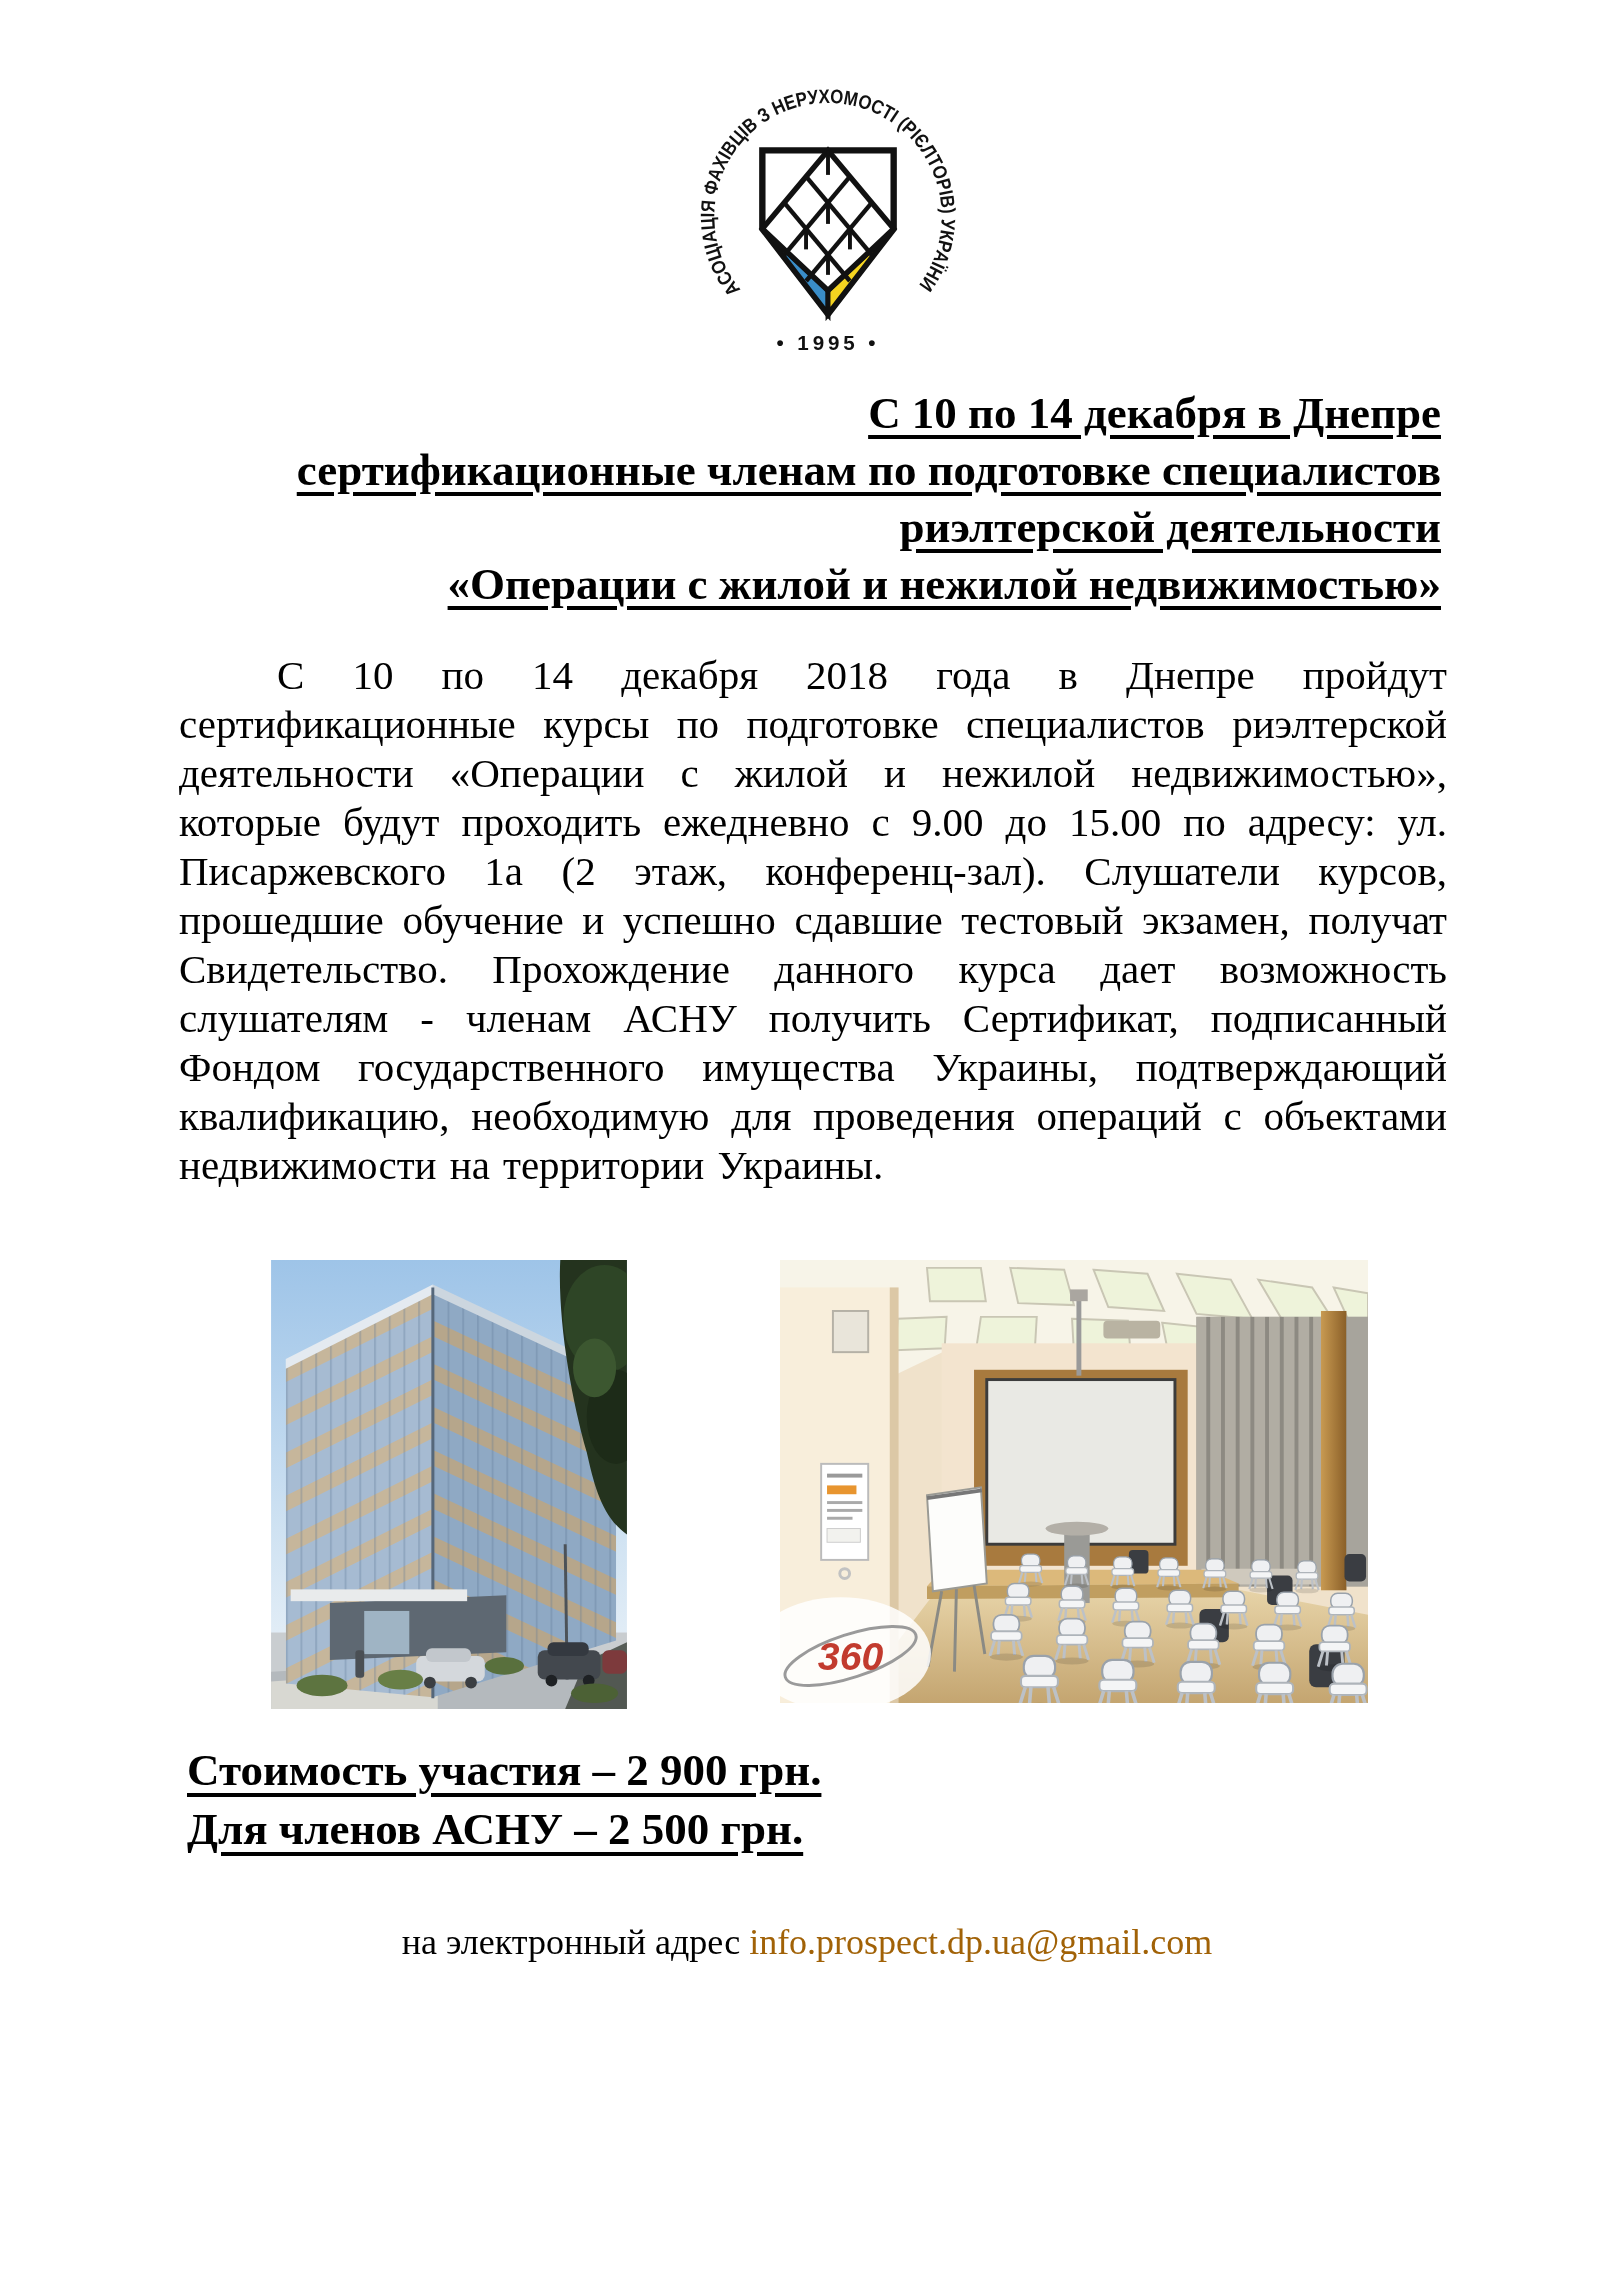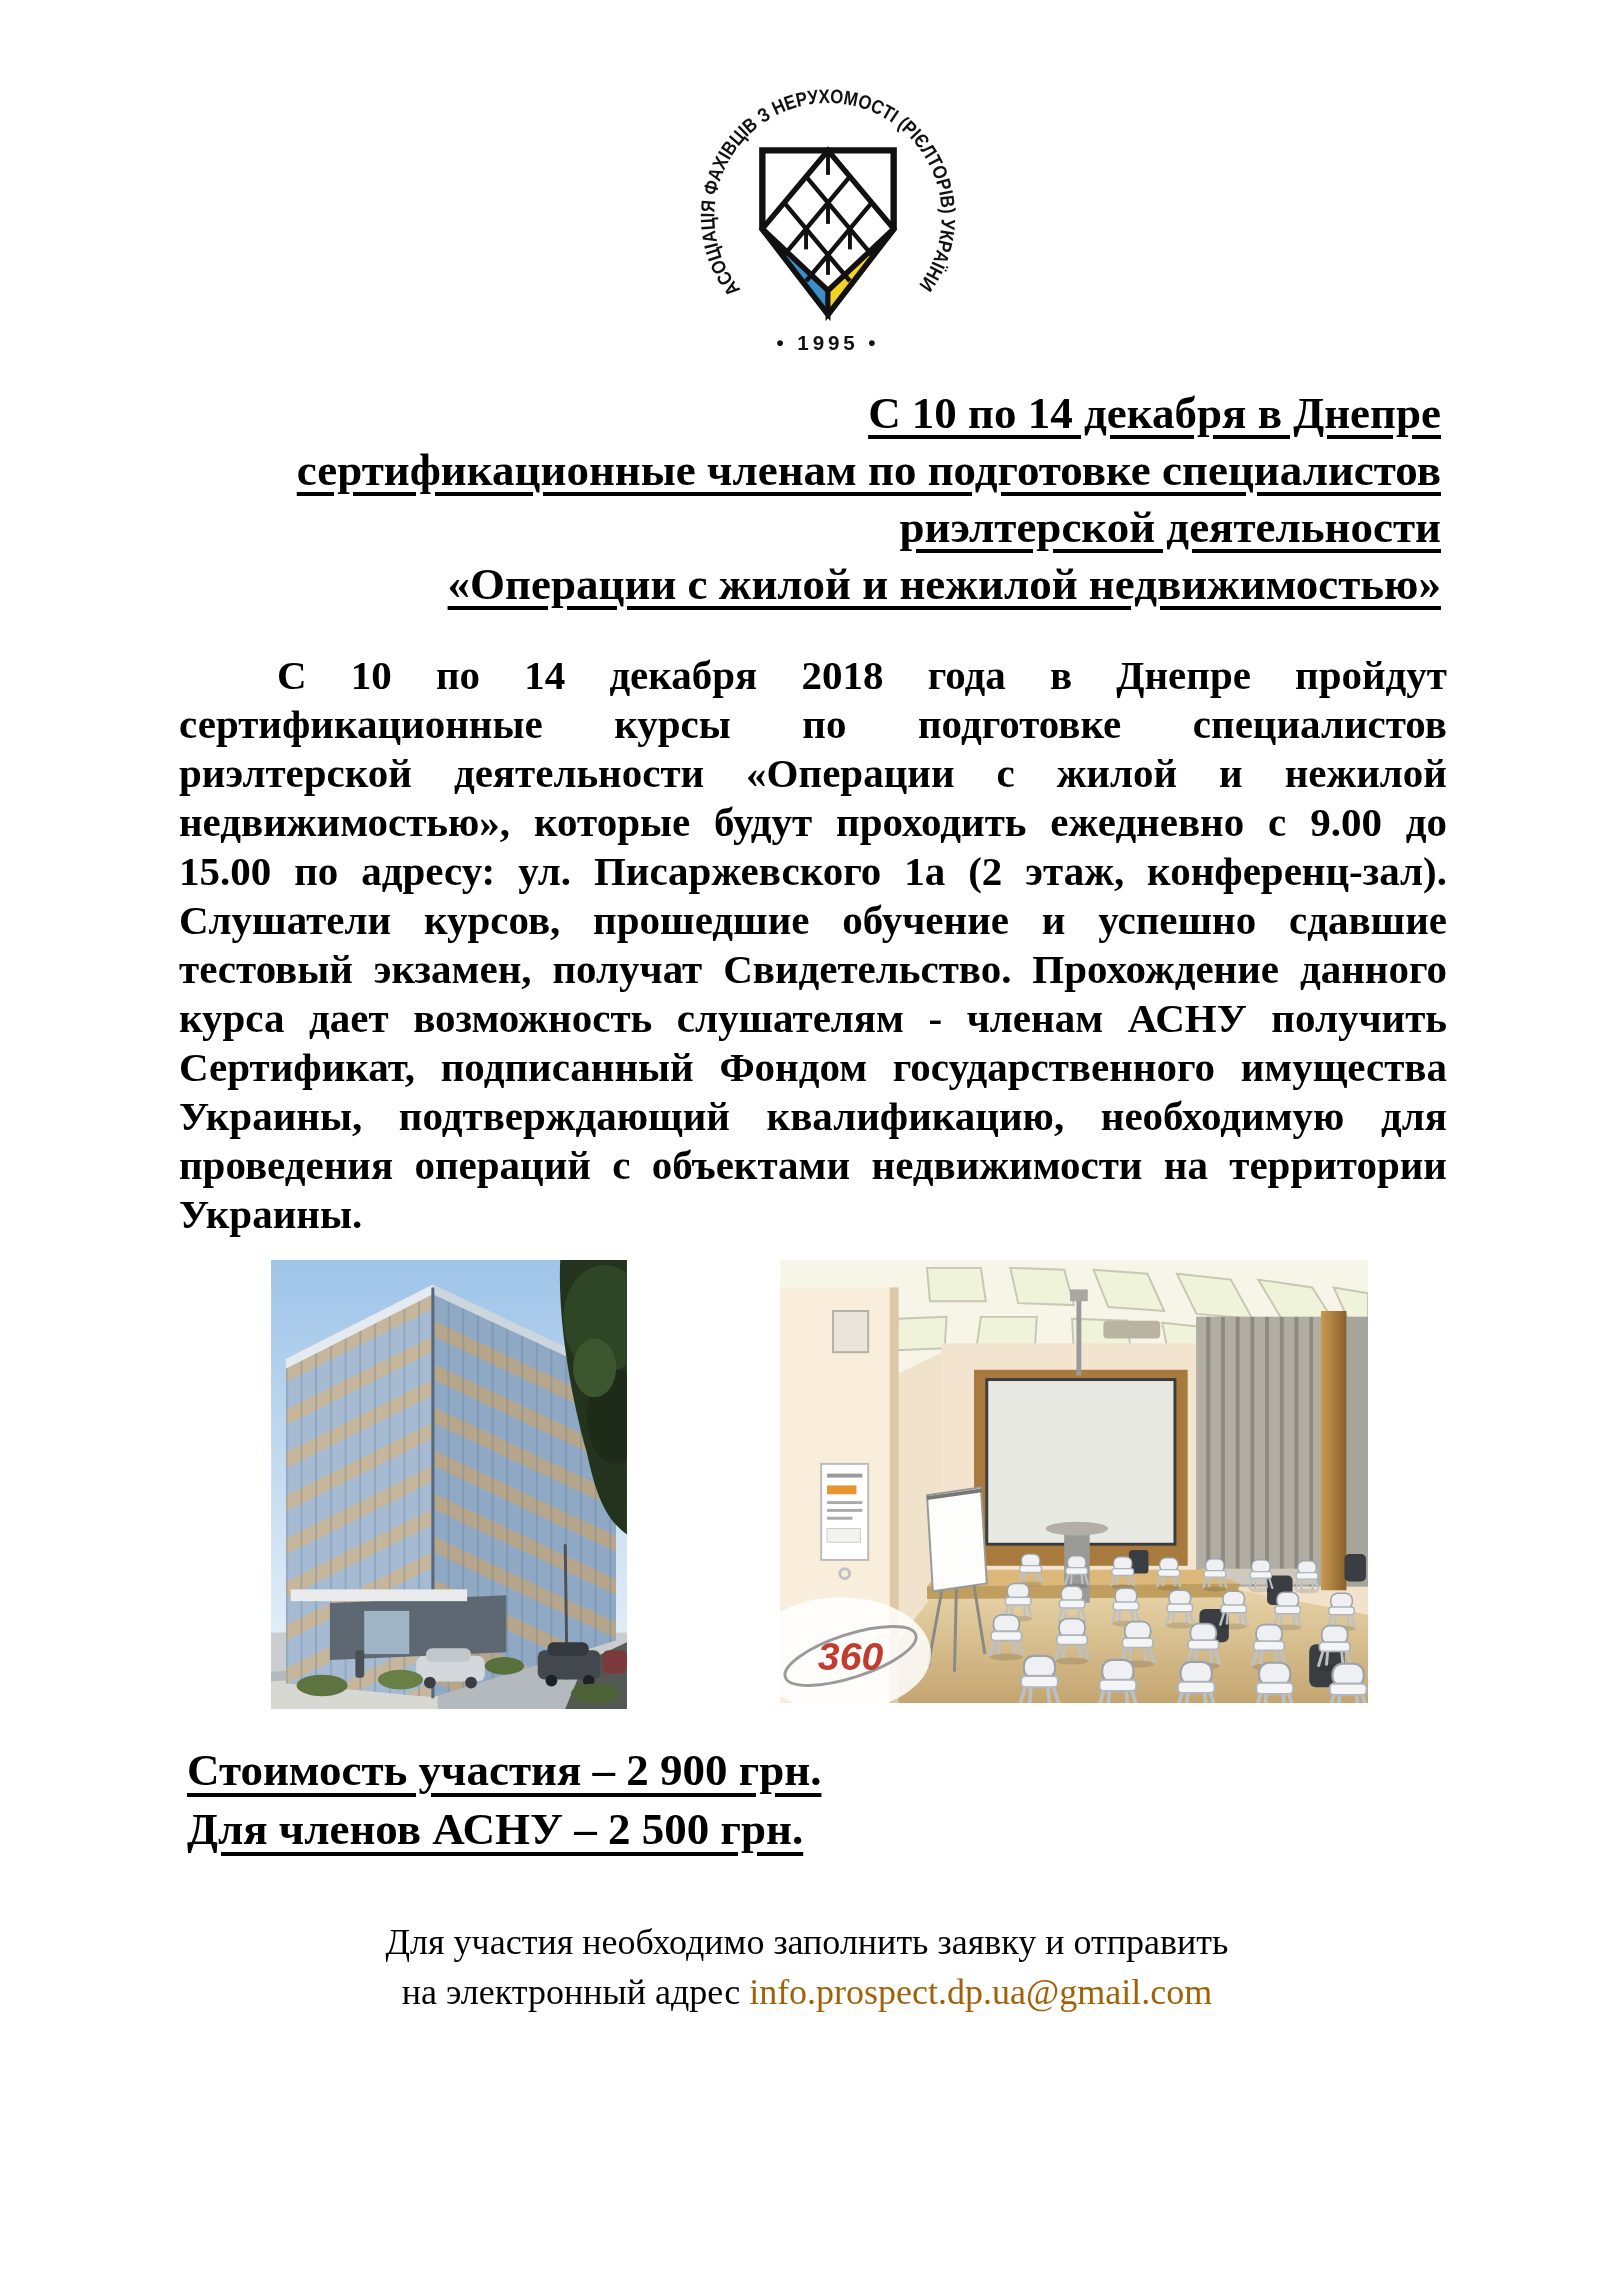--- a/index.html
+++ b/index.html
@@ -5,21 +5,21 @@
   html,body{margin:0;padding:0;background:#888;}
   .page{
     position:relative;width:1613px;height:2293px;background:#ffffff;
     font-family:"Liberation Serif",serif;color:#000;margin:0 auto;overflow:hidden;
   }
   .logo{position:absolute;left:681px;top:67px;width:294px;height:304px;}
   .heading{position:absolute;left:173px;top:385px;width:1268px;text-align:right;
     font-weight:bold;font-size:45px;line-height:57px;}
   .heading .hline{text-decoration:underline;text-decoration-thickness:3.9px;text-underline-offset:6.9px;white-space:nowrap;}
   .body-par{position:absolute;left:179px;top:651px;width:1268px;margin:0;
-    font-size:41px;line-height:49px;text-align:justify;text-indent:98px;word-spacing:2.9px;font-weight:bold;}
+    font-size:41px;line-height:49px;text-align:justify;text-indent:98px;word-spacing:2.9px;}
   .photo{position:absolute;overflow:hidden;background:#fff;}
   .photo.building{left:271px;top:1260px;width:356px;height:449px;}
   .photo.room{left:780px;top:1260px;width:588px;height:443px;text-align:right;}
   .photo svg{display:block;}
   .pricing{position:absolute;left:179px;top:1741px;font-weight:bold;font-size:45px;line-height:59px;}
   .pricing .pline{text-decoration:underline;text-decoration-thickness:3.9px;text-underline-offset:7.8px;white-space:nowrap;margin-left:8px;}
   .footerblk{position:absolute;left:173px;top:1917px;width:1268px;text-align:center;
     font-size:36px;line-height:50px;}
   a.email{color:#a16207;text-decoration-thickness:2px;cursor:pointer;}
 </style>
@@ -324,21 +324,20 @@
       </g>
     </svg>
   </div>
 
   <div class="pricing">
     <div class="pline">Стоимость участия – 2 900 грн.</div>
     <div class="pline">Для членов АСНУ – 2 500 грн.</div>
   </div>
 
   <div class="footerblk">
-    <div>Для участия необходимо заполнить заявку и отправить</div>
     <div>
       <span>на электронный адрес</span>
       <a class="email">info.prospect.dp.ua@gmail.com</a>
     </div>
   </div>
 
 </div>
 
 
 </body></html>

